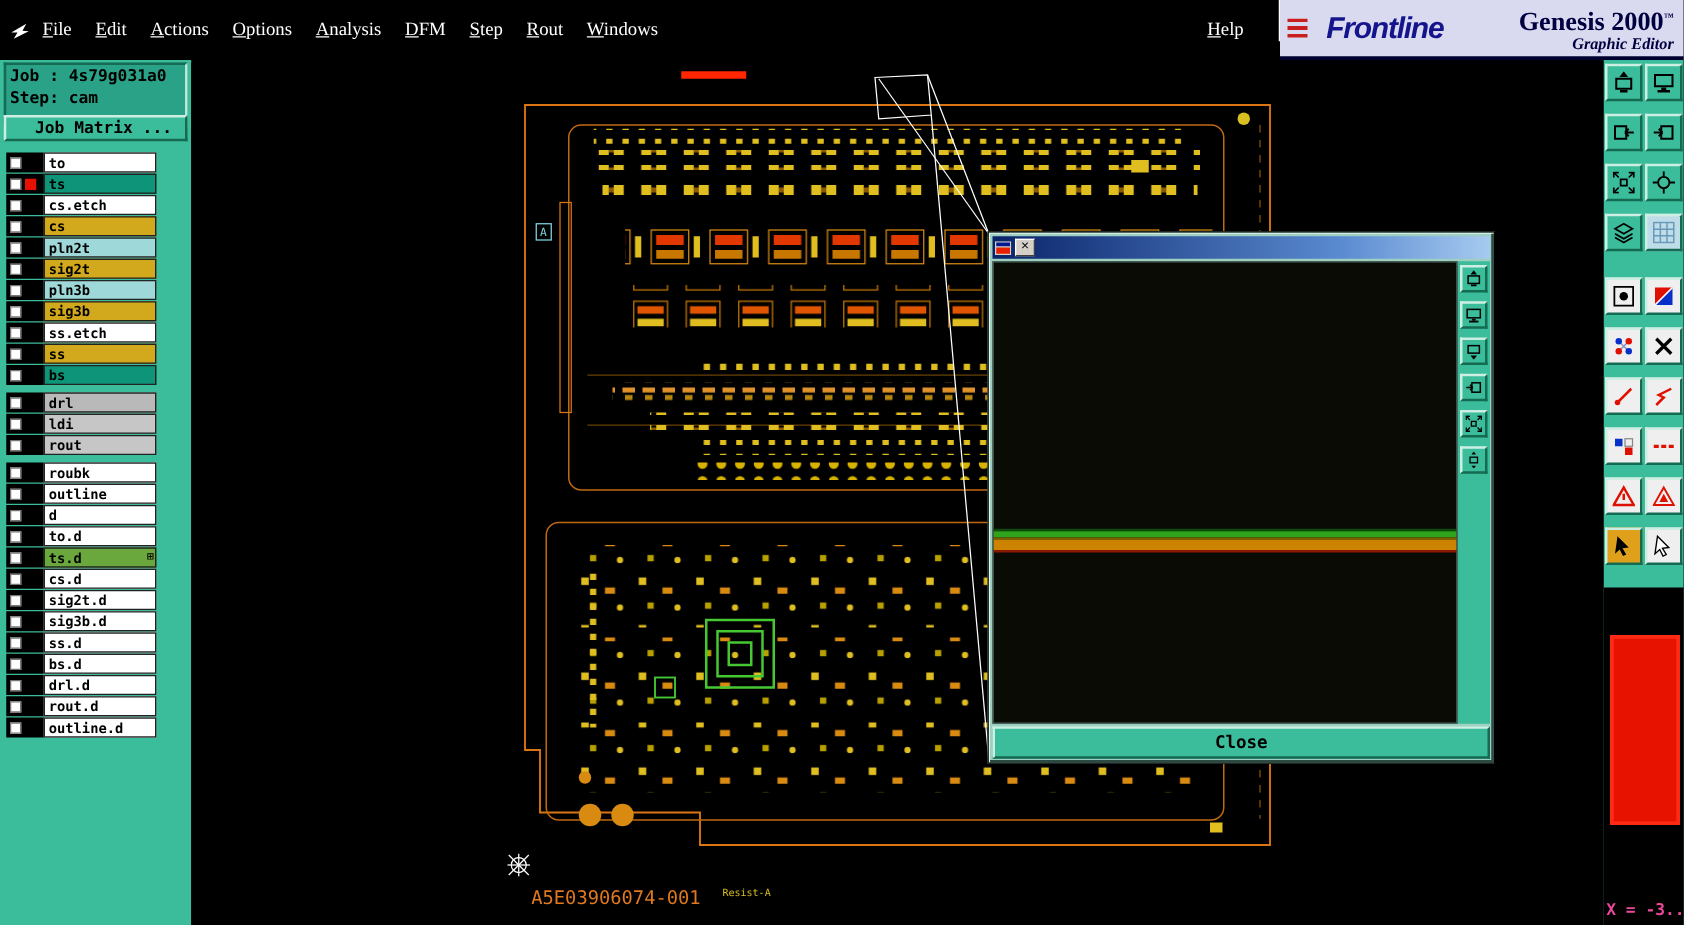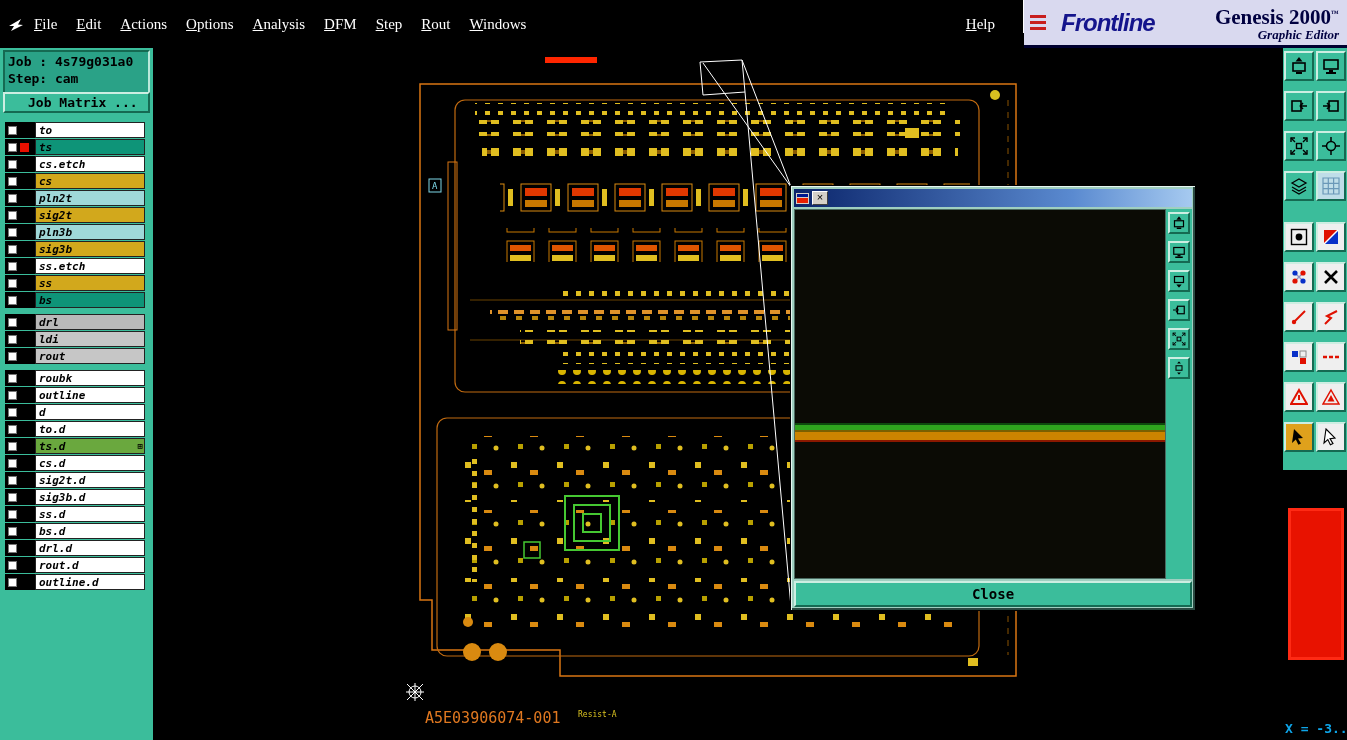--- a/index.html
+++ b/index.html
@@ -30,21 +30,21 @@
 
   
   .sidebar{position:absolute;left:0;top:48px;width:153px;height:692px;background:#3bbd9b;}
   .job-box{position:absolute;left:3px;top:2px;width:147px;height:52px;background:#2aa287;
     border:2px solid;border-color:#156a52 #b9e8da #b9e8da #156a52;color:#000;font-weight:bold;
     font-size:13px;line-height:17px;padding:1px 3px;}
   .job-matrix-btn{position:absolute;left:3px;top:44px;width:147px;height:21px;background:#3bbd9b;
     border:2px solid;border-color:#cdeee2 #156a52 #156a52 #cdeee2;color:#000;
     font-family:"DejaVu Sans Mono",monospace;font-weight:bold;font-size:13px;text-align:left;
     padding-left:23px;cursor:pointer;}
-  .layer-list{position:absolute;left:5px;top:74px;width:140px;font-style:italic;}
+  .layer-list{position:absolute;left:5px;top:74px;width:120px;}
   .layer-row{display:flex;height:16px;margin-bottom:1px;background:#000;align-items:center;}
   .layer-check-strip{width:30px;height:16px;display:flex;align-items:center;padding-left:3px;gap:3px;flex:none;}
   .layer-checkbox{width:9px;height:9px;background:#fff;border:1px solid #777;flex:none;cursor:pointer;}
   .layer-active{width:9px;height:9px;background:#e81000;flex:none;}
   .layer-label{flex:1;height:16px;font-size:11px;font-weight:bold;color:#000;padding:0 0 0 3px;
     border:1px solid #222;display:flex;justify-content:space-between;align-items:center;line-height:13px;cursor:pointer;}
   .grid-glyph{font-size:9px;margin-right:1px;}
   .layer-gap{height:5px;}
 
   
@@ -58,21 +58,21 @@
   .face-teal{background:#3bbd9b;}
   .face-white{background:#efefef;}
   .face-light{background:#bfdde8;}
   .face-gold{background:#dfa11c;}
   .tb-icon{display:inline-flex;}
   .tb-spacer{grid-column:1/3;height:1px;}
 
   
   .overview-panel{position:absolute;left:1283px;top:470px;width:64px;height:270px;background:#000;}
   .overview-rect{position:absolute;left:5px;top:38px;width:56px;height:152px;background:#e81200;border:3px solid #ff2a14;cursor:pointer;}
-  .status-coords{position:absolute;left:2px;bottom:4px;color:#0ea5e9;font-size:13px;font-weight:bold;white-space:nowrap;}
+  .status-coords{position:absolute;left:2px;bottom:4px;color:#ec4899;font-size:13px;font-weight:bold;white-space:nowrap;}
 
   
   .popview{position:absolute;left:790px;top:185px;width:406px;height:426px;background:#9fcfc0;
     border:1px solid #000;box-shadow:inset 1px 1px 0 #e6f6f1, inset -2px -2px 0 #2a4a42;
     display:flex;flex-direction:column;padding:3px;z-index:10;}
   .popview-titlebar{height:18px;background:linear-gradient(90deg,#0a246a,#5a8ad0 70%,#a6caf0);
     display:flex;align-items:center;padding:0 2px;gap:3px;flex:none;}
   .popview-title{color:#fff;font-size:11px;font-weight:bold;font-family:"Liberation Sans",sans-serif;flex:1;}
   .popview-close{width:16px;height:14px;background:#d4d0c8;border:1px solid;border-color:#fff #404040 #404040 #fff;
     font-size:11px;line-height:11px;text-align:center;color:#000;cursor:pointer;font-family:"Liberation Sans",sans-serif;}

